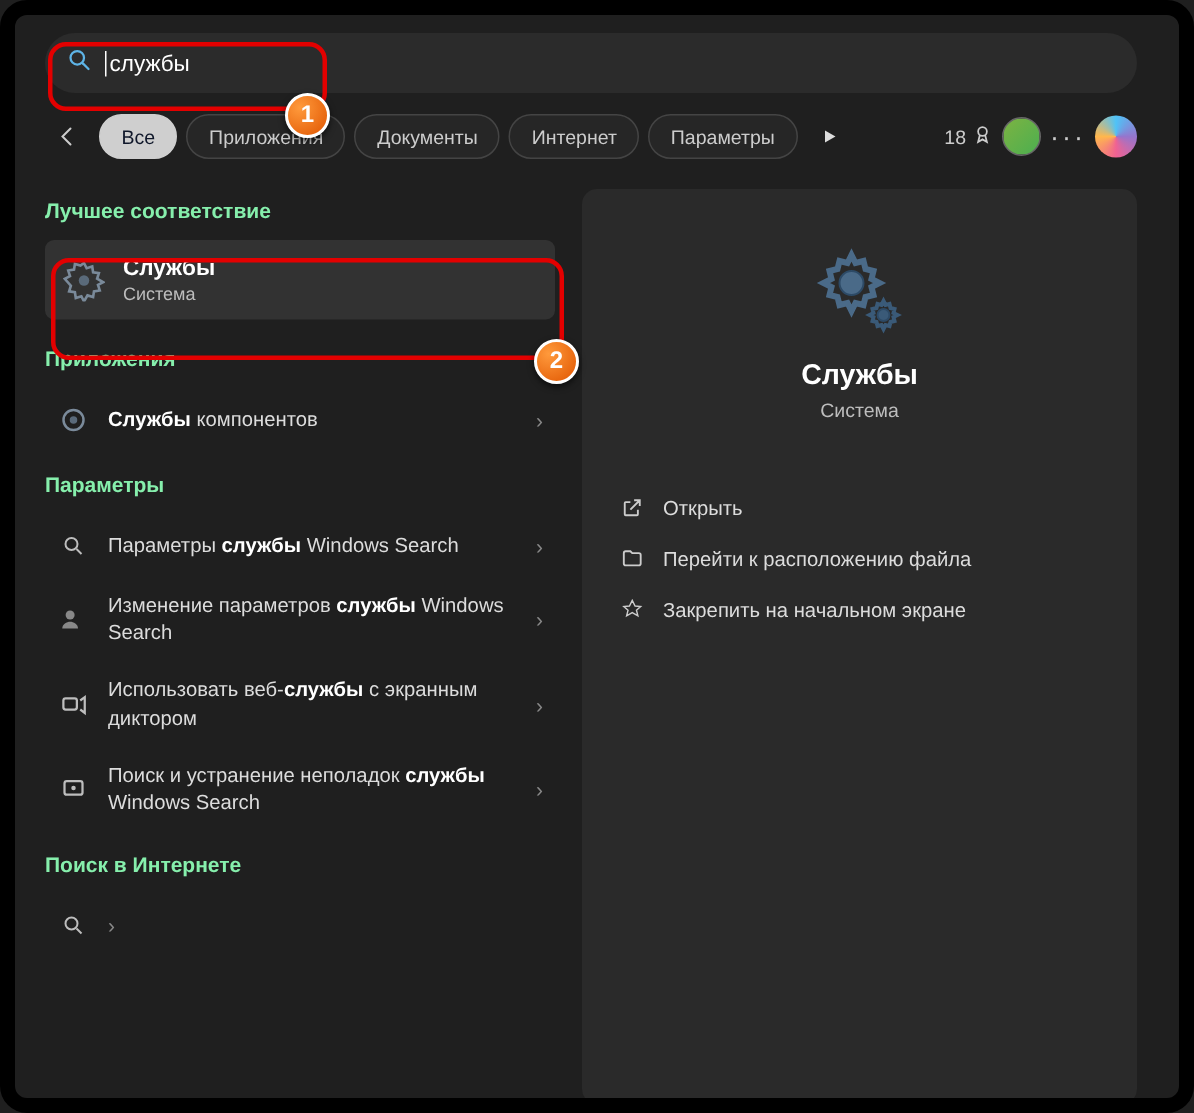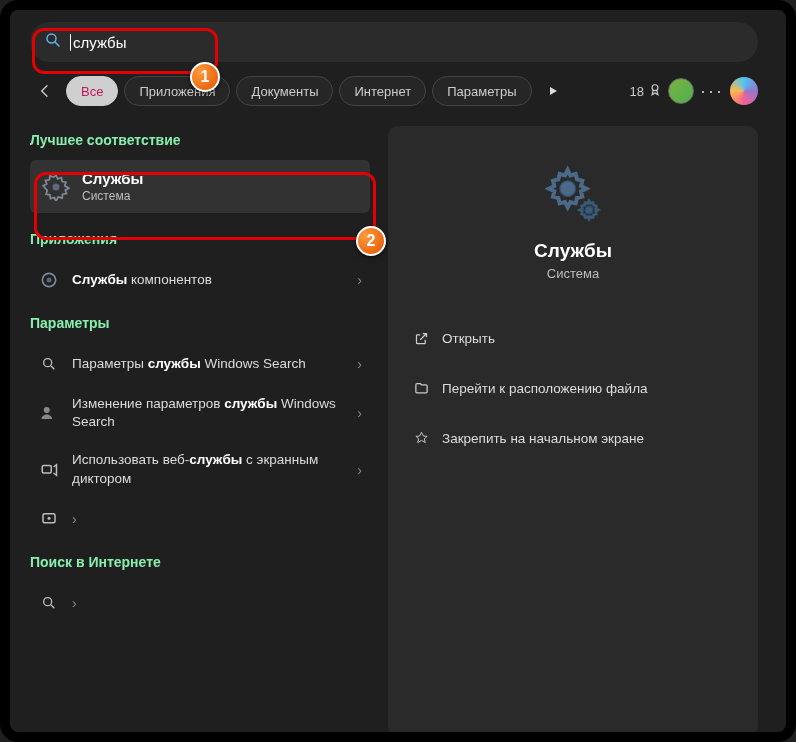--- a/index.html
+++ b/index.html
@@ -53,21 +53,21 @@
     height: 30px;
     padding: 0 14px;
     border-radius: 15px;
     border: 1px solid #444;
     background: #262626;
     display: flex; align-items: center;
     color: #ccc;
     font-size: 13px;
     cursor: pointer;
   }
-  .pill.active { background: #cfcfcf; color: #be185d; border-color: #cfcfcf; }
+  .pill.active { background: #cfcfcf; color: #0f172a; border-color: #cfcfcf; }
   .pill.play { width: 30px; padding:0; justify-content:center; border:none; background:transparent;}
   .spacer { flex: 1; }
   .points {
     display:flex; align-items:center; gap:4px;
     color:#ccc; font-size:13px;
   }
   .avatar {
     width:26px; height:26px; border-radius:50%;
     background: linear-gradient(135deg,#7cb342,#4caf50);
     border: 1px solid #666;
@@ -127,21 +127,21 @@
   }
   .row-text { flex:1; font-size:13.5px; color:#dcdcdc; line-height:1.35;}
   .row-text b { font-weight:600; color:#fff;}
   .row-sub { color:#9e9e9e; font-size:13px;}
   .chev { color:#888; font-size:14px;}
   
   .right-center { text-align:center; margin-top:10px;}
   .big-gear { width:64px; height:64px; margin: 0 auto 14px;}
   .right-title { font-size:19px; font-weight:600; color:#fff;}
   .right-sub { font-size:13px; color:#bdbdbd; margin-top:4px;}
-  .actions { margin-top:40px; display:flex; flex-direction:column; gap:16px;}
+  .actions { margin-top:40px; display:flex; flex-direction:column; gap:0;}
   .action {
     display:flex; align-items:center; gap:12px;
     padding:8px 6px;
     font-size:13.5px;
     color:#dcdcdc;
     cursor:pointer;
     border-radius:4px;
   }
   .action-icon { width:18px; height:18px; display:flex; align-items:center; justify-content:center; color:#ccc;}
   
@@ -287,20 +287,21 @@
         <span class="chev">›</span>
       </div>
 
       <div class="row">
         <div class="row-icon">
           <svg width="18" height="18" viewBox="0 0 24 24">
               <rect x="4" y="5" width="16" height="12" rx="2" fill="none" stroke="#bdbdbd" stroke-width="2"></rect>
               <circle cx="12" cy="11" r="2" fill="#bdbdbd"></circle>
             </svg>
         </div>
+        <div class="row-text">Поиск и устранение неполадок <b>службы</b> Windows Search</div>
         <span class="chev">›</span>
       </div>
 
       <div class="section-title" style="margin-top:14px">Поиск в Интернете</div>
 
       <div class="row">
         <div class="row-icon">
           <svg width="16" height="16" viewBox="0 0 24 24">
               <circle cx="10" cy="10" r="6" fill="none" stroke="#bdbdbd" stroke-width="2"></circle>
               <line x1="15" y1="15" x2="20" y2="20" stroke="#bdbdbd" stroke-width="2"></line>

